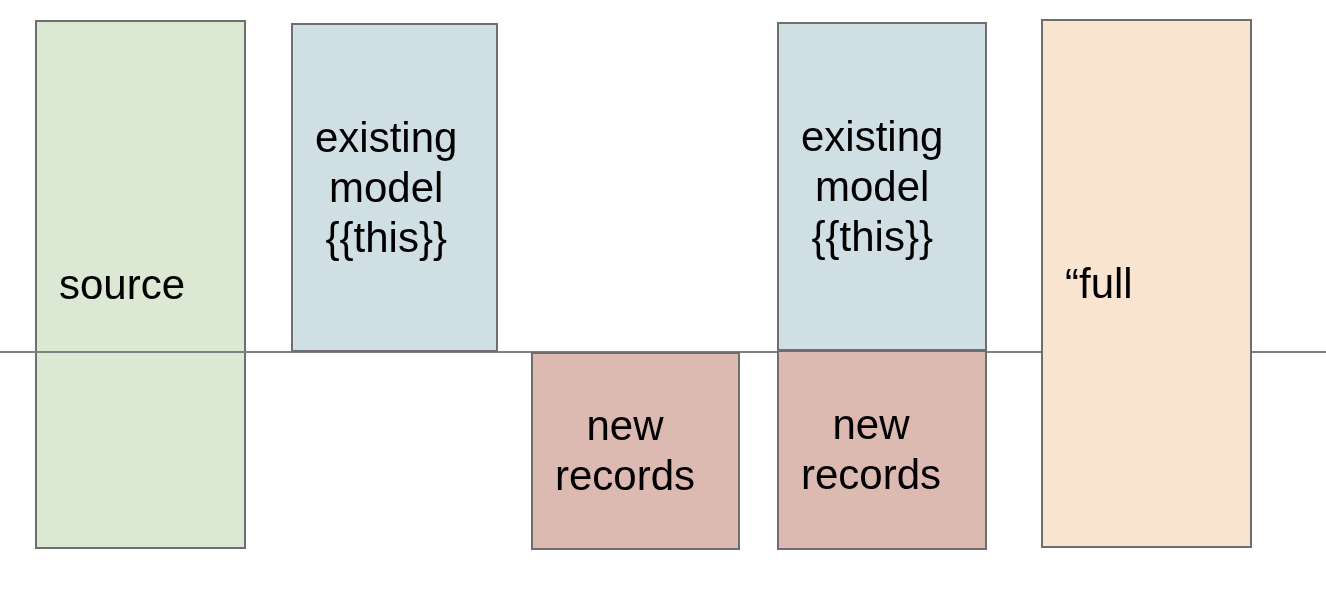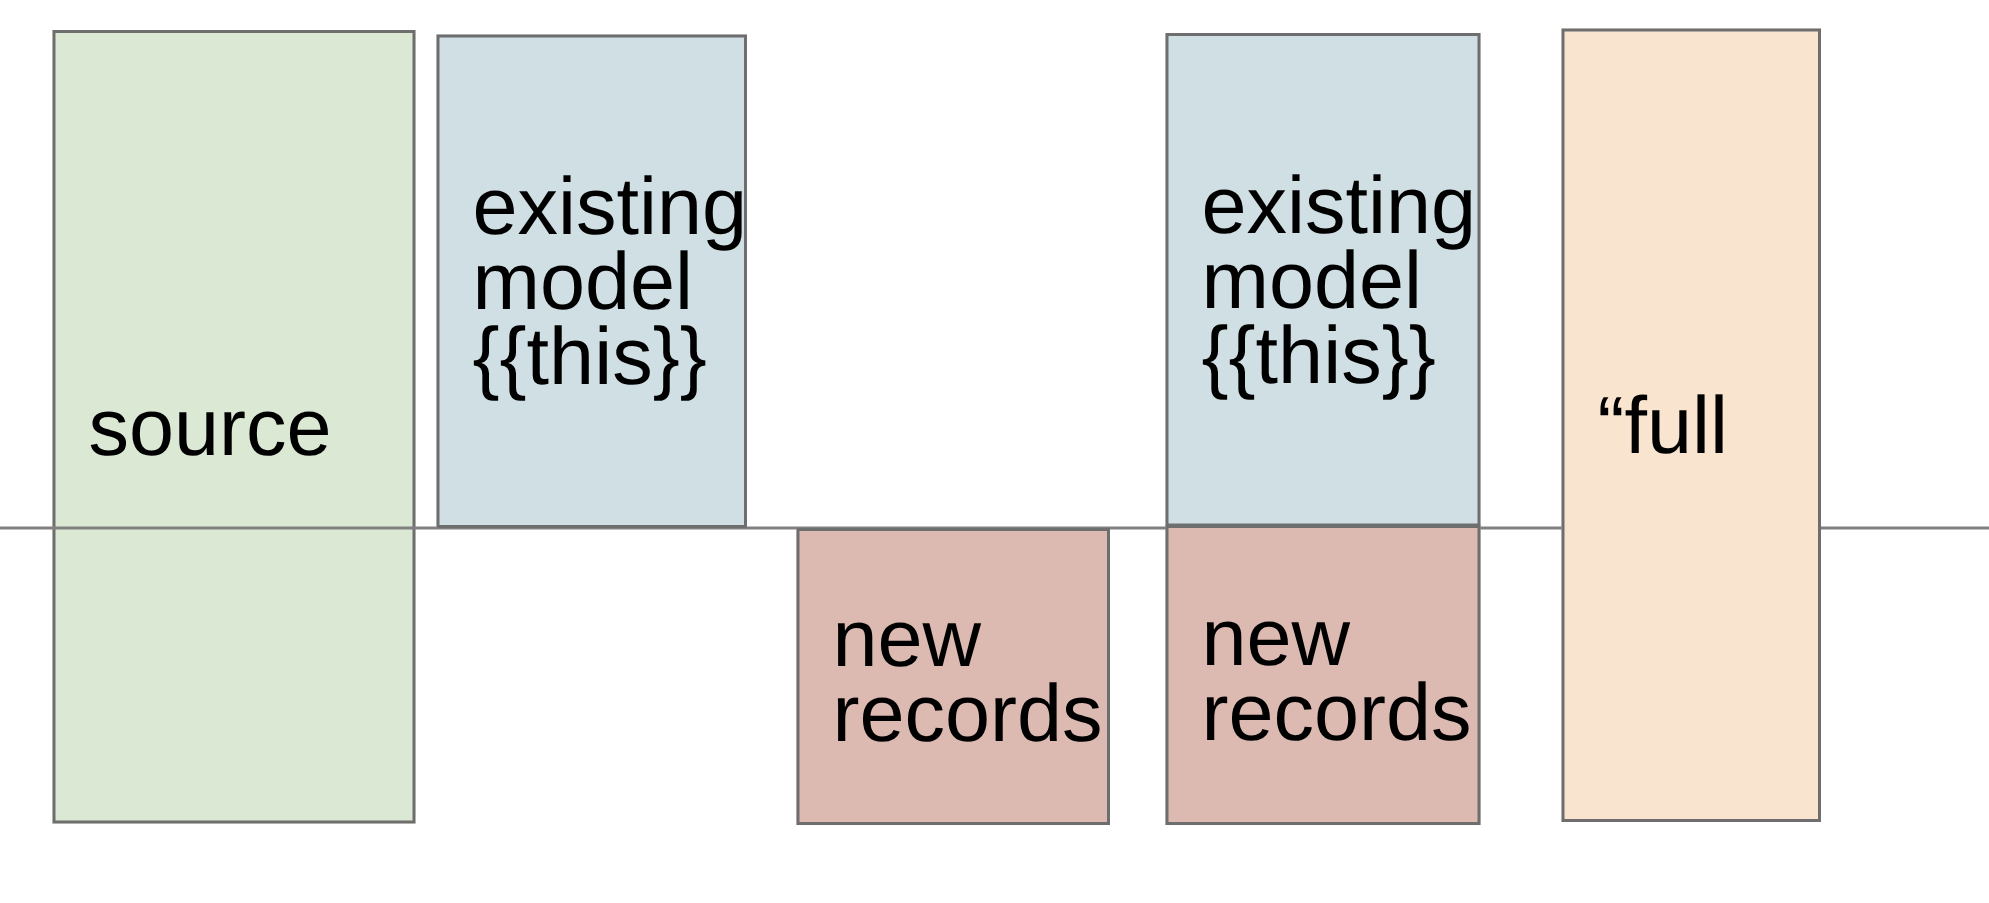--- a/index.html
+++ b/index.html
@@ -29,32 +29,33 @@
     position: absolute;
     box-sizing: border-box;
     border: 2px solid #6e6e6e;
     display: flex;
     align-items: center;
     z-index: 3;
   }
   .box .label {
     padding-left: 22px;
     padding-right: 6px;
-    font-size: 54px;
+    font-size: 42px;
     line-height: 50px;
     letter-spacing: 0;
+    text-align: center;
   }
   .box .label span { display: block; white-space: nowrap; }
 
-  .box-source       { left: 35px;   top: 20px;  width: 242px; height: 529px; background: #dbe8d3; z-index: 1; }
+  .box-source       { left: 35px;   top: 20px;  width: 211px; height: 529px; background: #dbe8d3; z-index: 1; }
   .box-existing-1   { left: 291px;  top: 23px;  width: 207px; height: 329px; background: #d0dfe3; }
   .box-new-1        { left: 531px;  top: 352px; width: 209px; height: 198px; background: #dcb9b1; }
   .box-existing-2   { left: 777px;  top: 22px;  width: 210px; height: 329px; background: #d0dfe3; }
   .box-new-2        { left: 777px;  top: 350px; width: 210px; height: 200px; background: #dcb9b1; }
-  .box-full-refresh { left: 1041px; top: 19px;  width: 173px; height: 529px; background: #f9e4d0; }
+  .box-full-refresh { left: 1041px; top: 19px;  width: 211px; height: 529px; background: #f9e4d0; }
 </style>
 </head>
 <body>
 
 <div id="canvas">
 
   <div class="divider"></div>
 
   <div class="box box-source">
     <div class="label">

